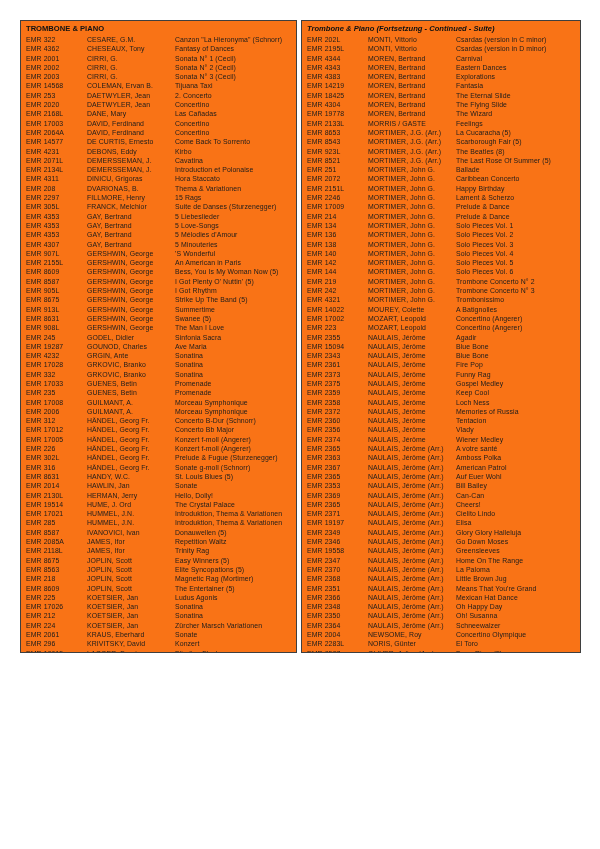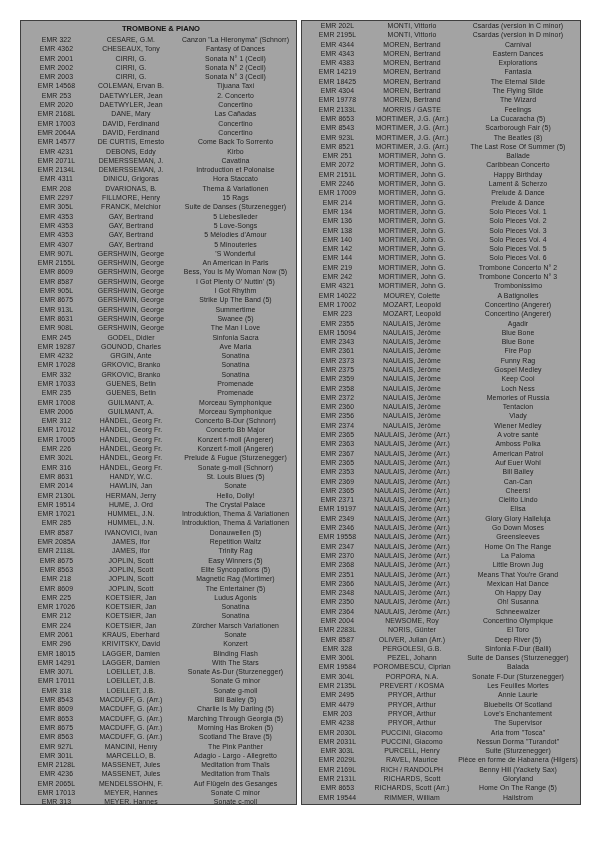--- a/index.html
+++ b/index.html
@@ -7,26 +7,25 @@
     width: 600px; height: 849px;
     background: #ffffff;
     font-family: "Liberation Sans", sans-serif;
     color: #1c1c1c;
     position: relative;
   }
   .page { position: absolute; left: 0; top: 0; width: 600px; height: 849px; }
   .col-box {
     position: absolute;
     top: 20px;
-    height: 785px;
+    height: 633px;
     border: 1px solid #3f3f3f;
-    background: #a3a3a3;
+    background: #f97316;
     box-sizing: border-box;
     overflow: hidden;
-    text-align: center;
   }
   .col-box.left  { left: 20px;  width: 277px; }
   .col-box.right { left: 301px; width: 280px; }
   .box-header {
     margin: 0;
     padding: 3px 0 1px 5px;
     font-size: 7.6px;
     line-height: 10px;
     font-weight: bold;
     color: #111;
@@ -467,20 +466,21 @@
           <span class="cell c2">Sonate c-moll</span>
         </div>
         <div class="row">
           <span class="cell c0">EMR 250</span>
           <span class="cell c1">MICHEL, Jean-Fr.</span>
           <span class="cell c2">Fantasia</span>
         </div>
       </div>
   </section>
   <section class="col-box right">
+    <h2 class="box-header italic">Trombone &amp; Piano (Fortsetzung - Continued - Suite)</h2>
     <div class="rows">
         <div class="row">
           <span class="cell c0">EMR 202L</span>
           <span class="cell c1">MONTI, Vittorio</span>
           <span class="cell c2">Csardas (version in C minor)</span>
         </div>
         <div class="row">
           <span class="cell c0">EMR 2195L</span>
           <span class="cell c1">MONTI, Vittorio</span>
           <span class="cell c2">Csardas (version in D minor)</span>

